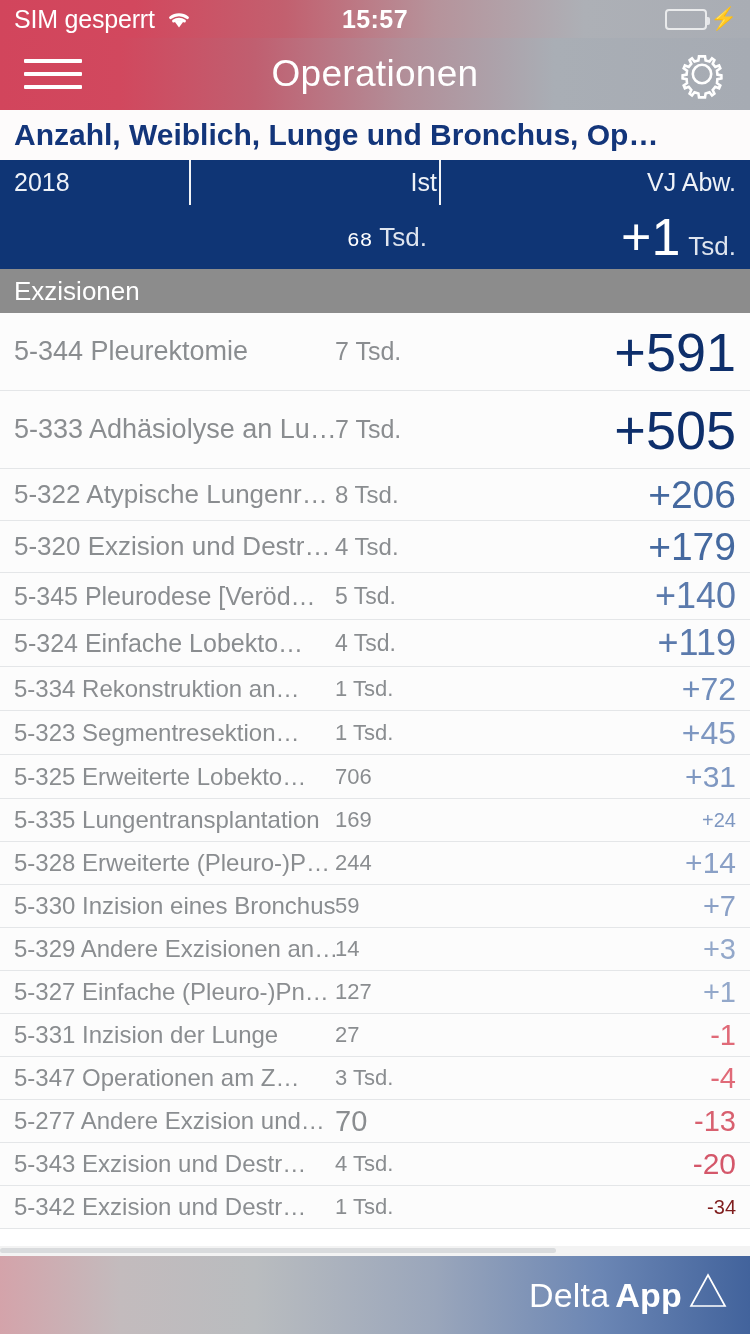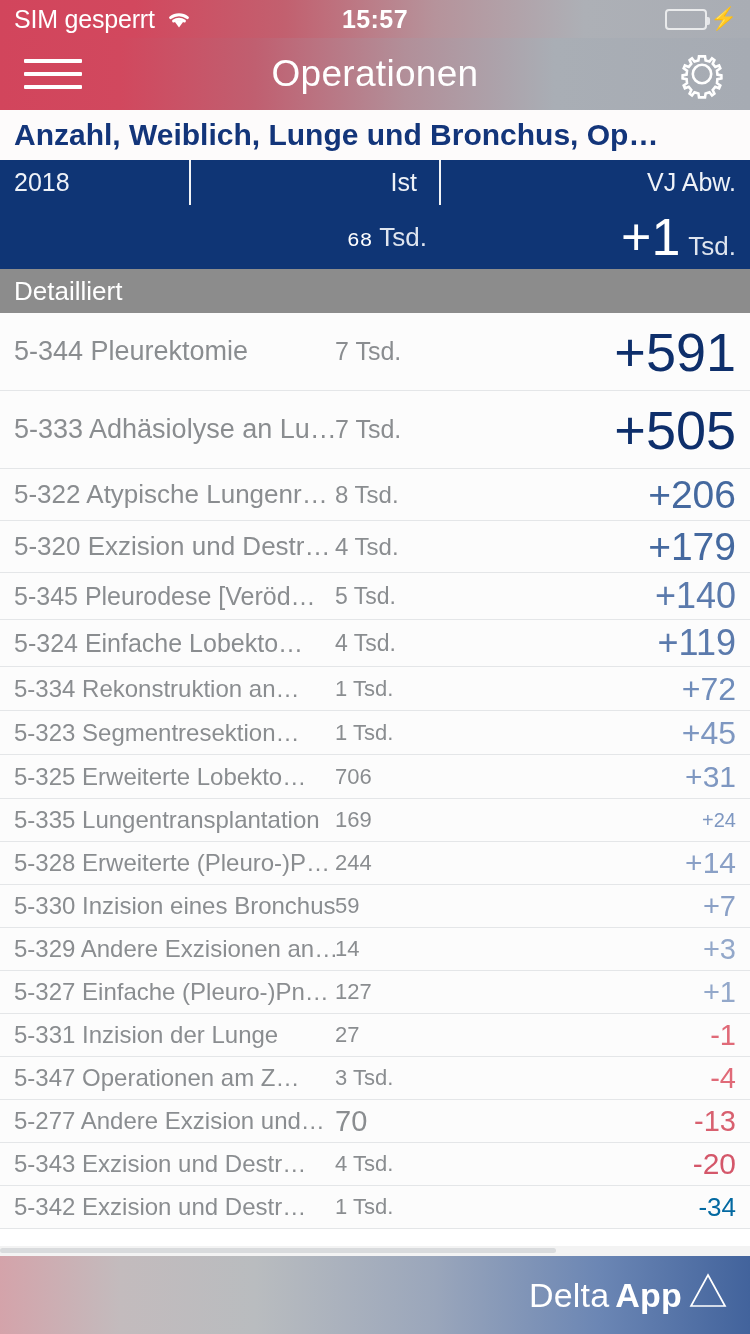--- a/index.html
+++ b/index.html
@@ -62,21 +62,21 @@
     white-space:nowrap; overflow:hidden;
   }
 
   
   .colhead{
     flex:0 0 45px; height:45px; display:flex;
     background:#0f3575; color:#eef2f8; font-size:25px;
   }
   .colhead .c{ display:flex; align-items:center; height:100%; }
   .c-year{ width:189px; padding-left:14px; }
-  .c-ist{ width:252px; justify-content:flex-end; padding-right:22px;
+  .c-ist{ width:252px; justify-content:flex-end; padding-right:2px;
           border-left:2px solid #f2f4f7; border-right:2px solid #f2f4f7; }
   .c-dev{ flex:1; justify-content:flex-end; padding-right:14px; }
 
   
   .summary{
     flex:0 0 64px; height:64px; display:flex;
     background:#0f3575; color:#fff; align-items:center;
   }
   .sum-spacer{ width:189px; }
   .sum-ist{
@@ -196,21 +196,21 @@
     <div class="sum-ist">
       <span class="num">68</span>
       <span class="unit">Tsd.</span>
     </div>
     <div class="sum-dev">
       <span class="num">+1</span>
       <span class="unit">Tsd.</span>
     </div>
   </div>
 
-  <div class="section-bar">Detailliert</div>
+  <div class="section-bar">Exzisionen</div>
 
   <div class="list" id="list">
       <div class="row" style="height: 78px;">
         <div class="label" style="font-size: 27px;">5-344 Pleurektomie</div>
         <div class="value" style="font-size: 25px;">7 Tsd.</div>
         <div class="delta" style="font-size: 54px; color: rgb(14, 47, 107);">+591</div>
       </div>
       <div class="row" style="height: 78px;">
         <div class="label" style="font-size: 27px;">5-333 Adhäsiolyse an Lu…</div>
         <div class="value" style="font-size: 25px;">7 Tsd.</div>
@@ -292,21 +292,21 @@
         <div class="delta" style="font-size: 29px; color: rgb(216, 96, 111);">-13</div>
       </div>
       <div class="row" style="height: 43px;">
         <div class="label" style="font-size: 24px;">5-343 Exzision und Destr…</div>
         <div class="value" style="font-size: 22px;">4 Tsd.</div>
         <div class="delta" style="font-size: 30px; color: rgb(212, 87, 106);">-20</div>
       </div>
       <div class="row" style="height: 43px;">
         <div class="label" style="font-size: 24px;">5-342 Exzision und Destr…</div>
         <div class="value" style="font-size: 22px;">1 Tsd.</div>
-        <div class="delta" style="font-size: 26px; color: #0369a1;">-34</div>
+        <div class="delta" style="font-size: 20px; color: #7f1d1d;">-34</div>
       </div>
     </div>
 
   <div class="hscroll">
     <div class="thumb"></div>
   </div>
 
   <div class="footer">
     <div class="brand">
       <span>Delta</span>

